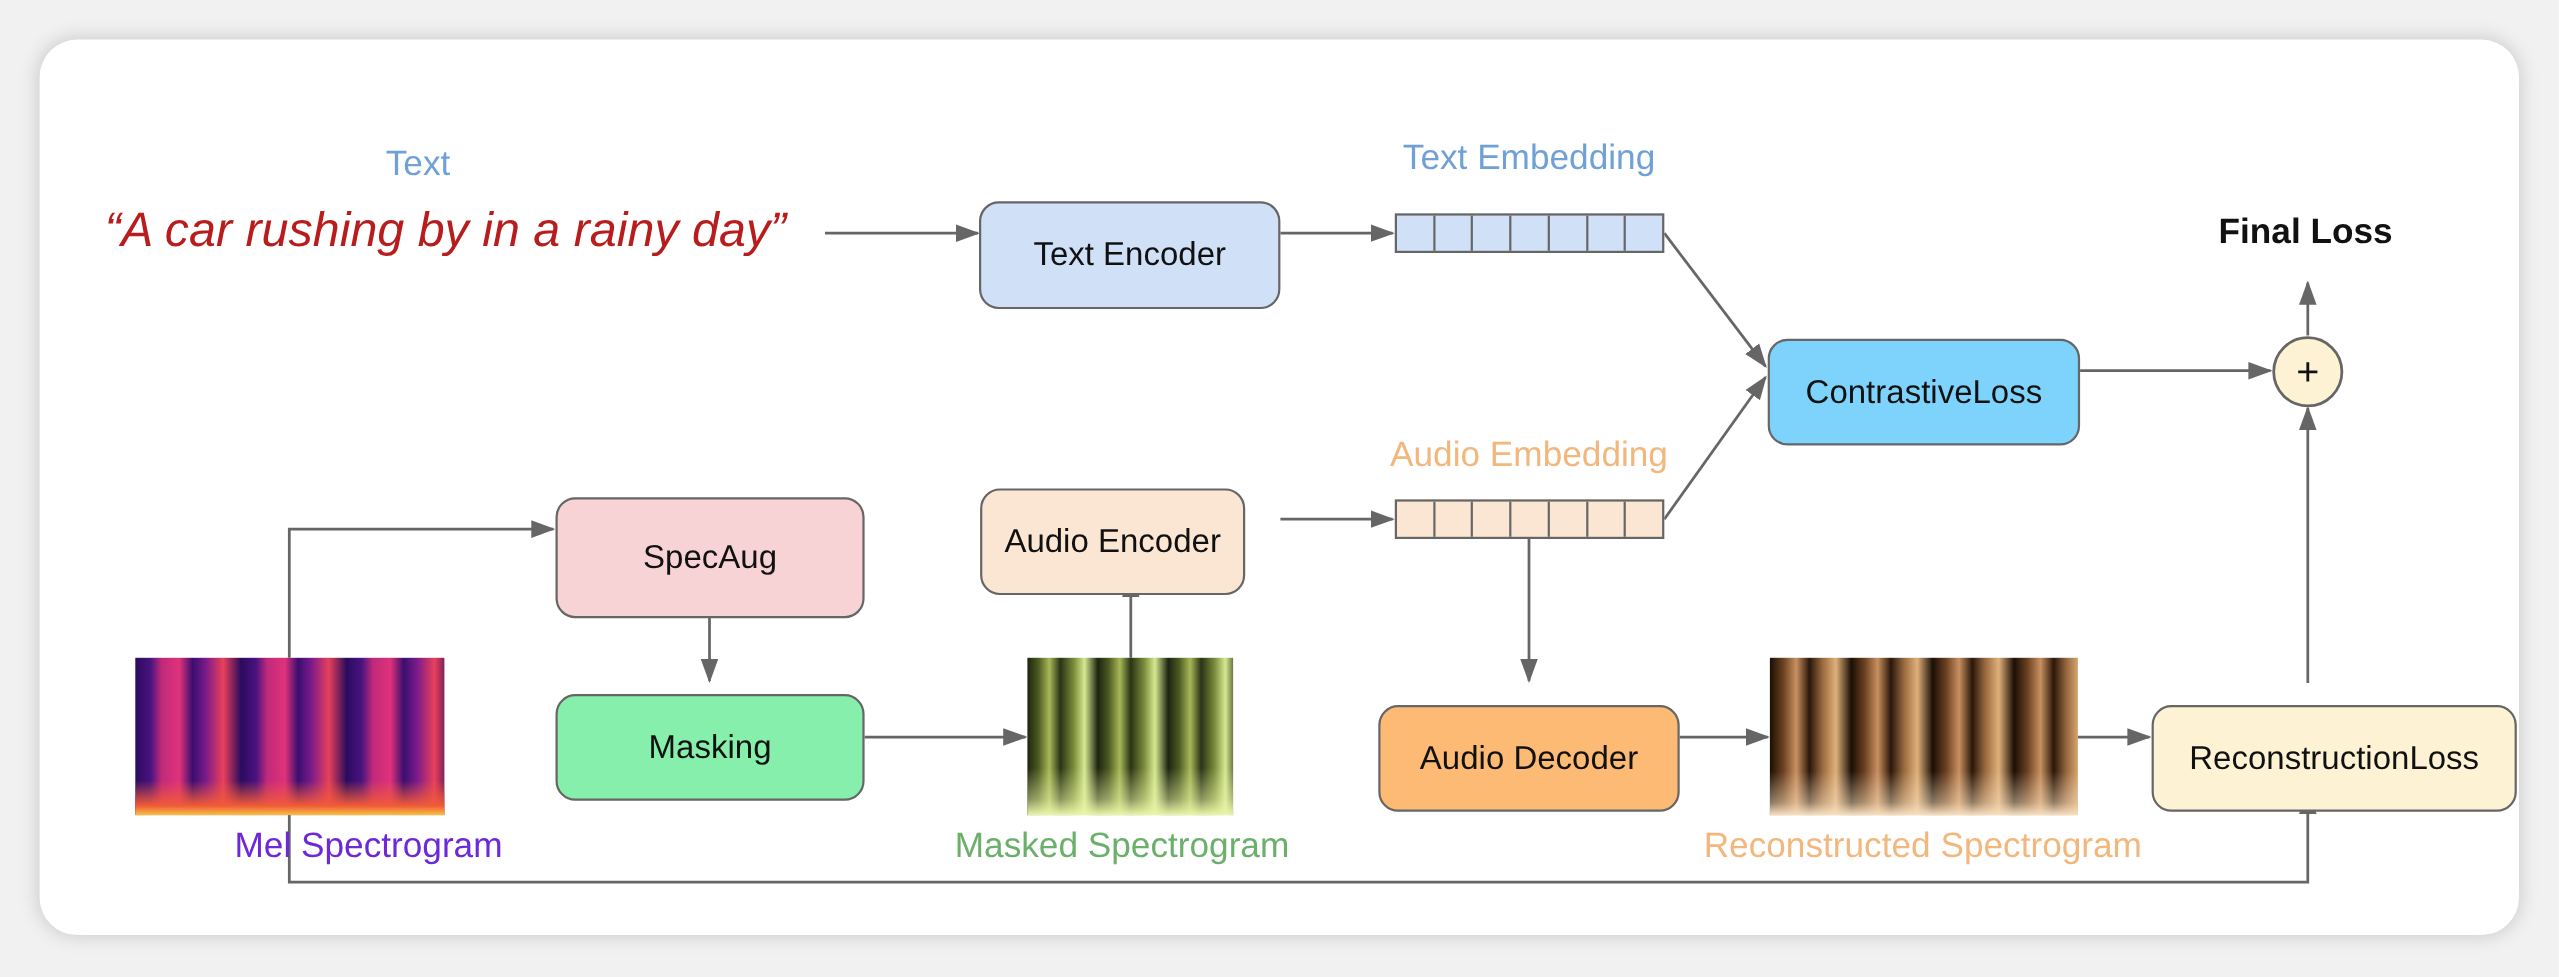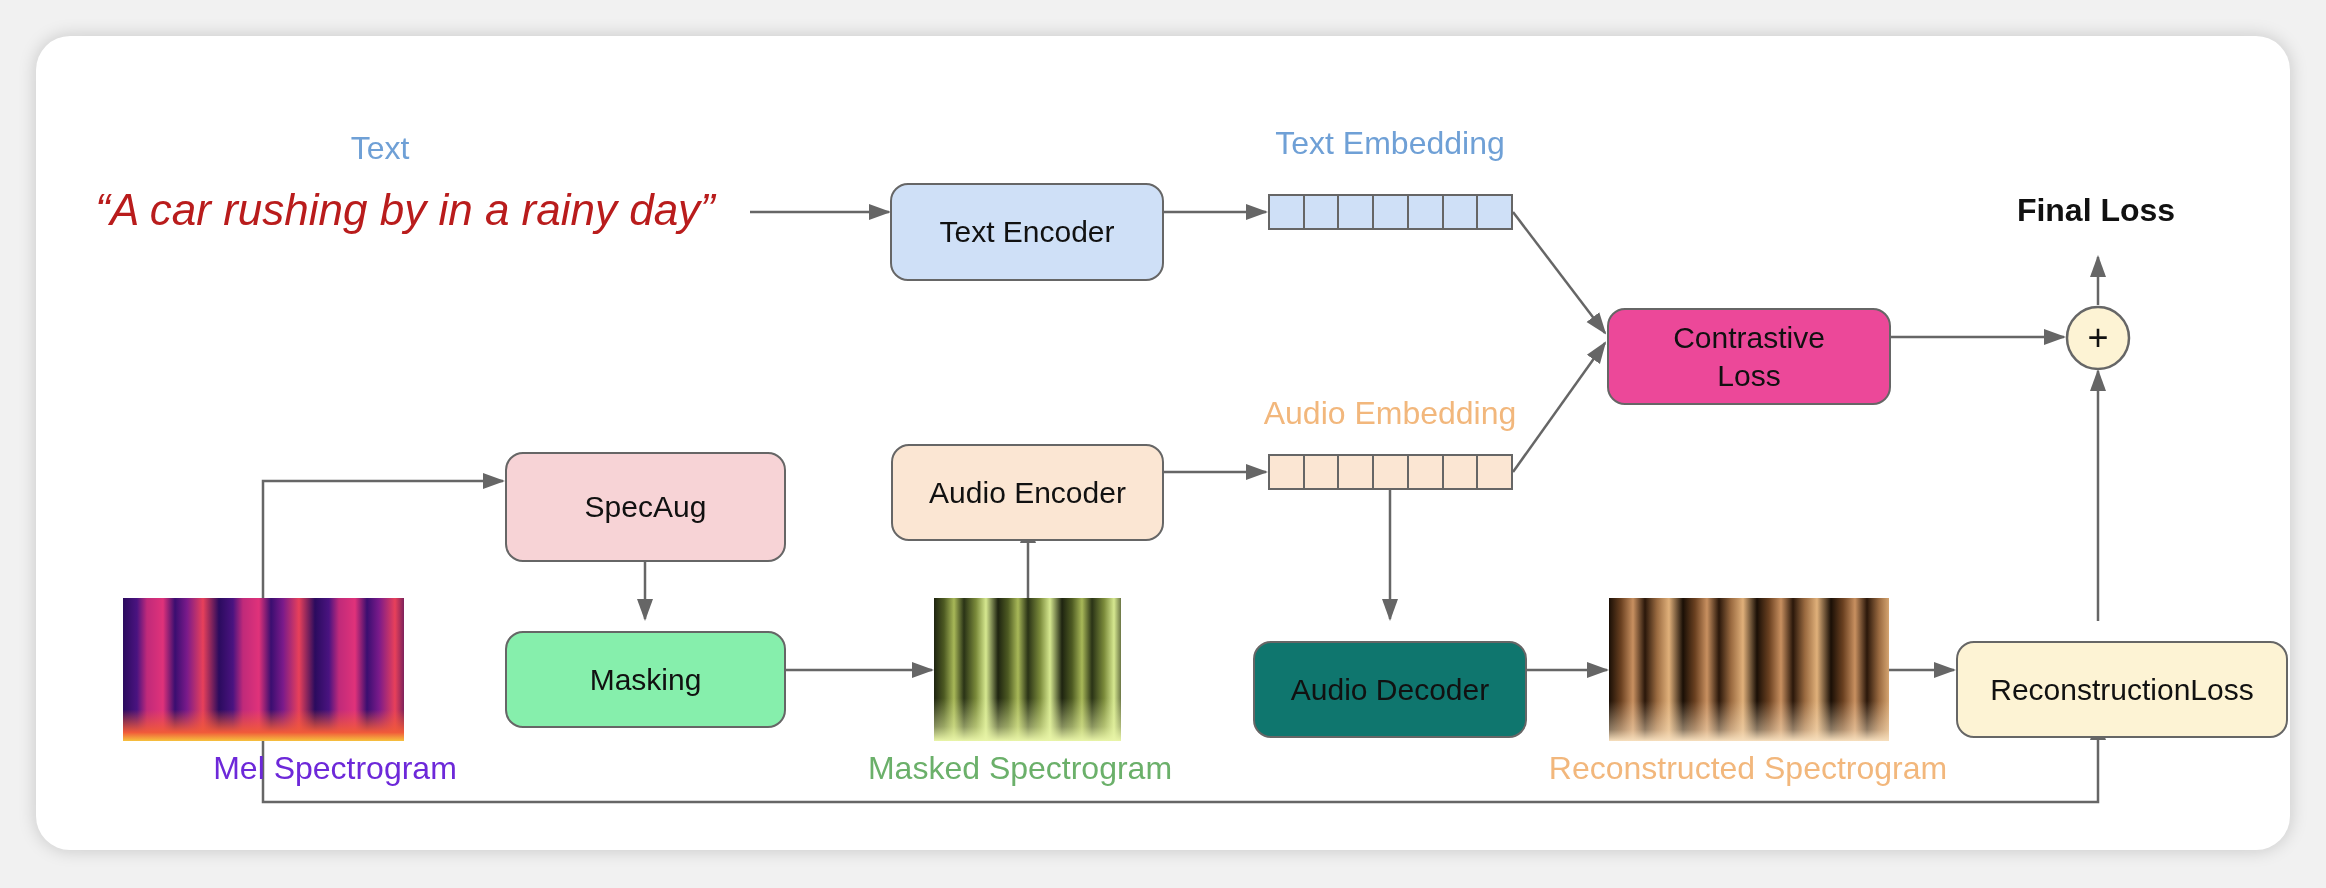--- a/index.html
+++ b/index.html
@@ -60,51 +60,51 @@
 <div class="emb" style="left:1268px;top:194px;width:245px;height:36px;background:#cfe0f7;">
   <div></div>
     <div></div>
     <div></div>
     <div></div>
     <div></div>
     <div></div>
     <div></div>
 </div>
 
-<div class="box" style="left:1607px;top:288px;width:284px;height:97px;background:#ec4899;flex-direction:column;">
+<div class="box" style="left:1607px;top:288px;width:284px;height:97px;background:#7dd3fc;flex-direction:row;">
   <span>Contrastive</span>
   <span>Loss</span>
 </div>
 
 <div class="lbl" style="left:2096px;top:192px;font-size:32px;font-weight:bold;color:#111;">Final Loss</div>
 
 <div class="lbl" style="left:1390px;top:395px;font-size:32px;color:#f2b77c;">Audio Embedding</div>
 <div class="emb" style="left:1268px;top:454px;width:245px;height:36px;background:#fbe6d3;">
   <div></div>
     <div></div>
     <div></div>
     <div></div>
     <div></div>
     <div></div>
     <div></div>
 </div>
 
-<div class="box" style="left:891px;top:424px;width:273px;height:97px;background:#fbe6d3;">
+<div class="box" style="left:891px;top:424px;width:241px;height:97px;background:#fbe6d3;">
   <span>Audio Encoder</span>
 </div>
 
 <div class="box" style="left:505px;top:432px;width:281px;height:110px;background:#f7d3d6;">
   <span>SpecAug</span>
 </div>
 
 <div class="box" style="left:505px;top:611px;width:281px;height:97px;background:#86efac;">
   <span>Masking</span>
 </div>
 
-<div class="box" style="left:1253px;top:621px;width:274px;height:97px;background:#0f766e;">
+<div class="box" style="left:1253px;top:621px;width:274px;height:97px;background:#fdba74;">
   <span>Audio Decoder</span>
 </div>
 
 <div class="box" style="left:1956px;top:621px;width:332px;height:97px;background:#fdf3d4;flex-direction:row;">
   <span>Reconstruction</span>
   <span>Loss</span>
 </div>
 
 <div class="spec" style="left:123px;top:598px;width:281px;height:143px;
   background:

